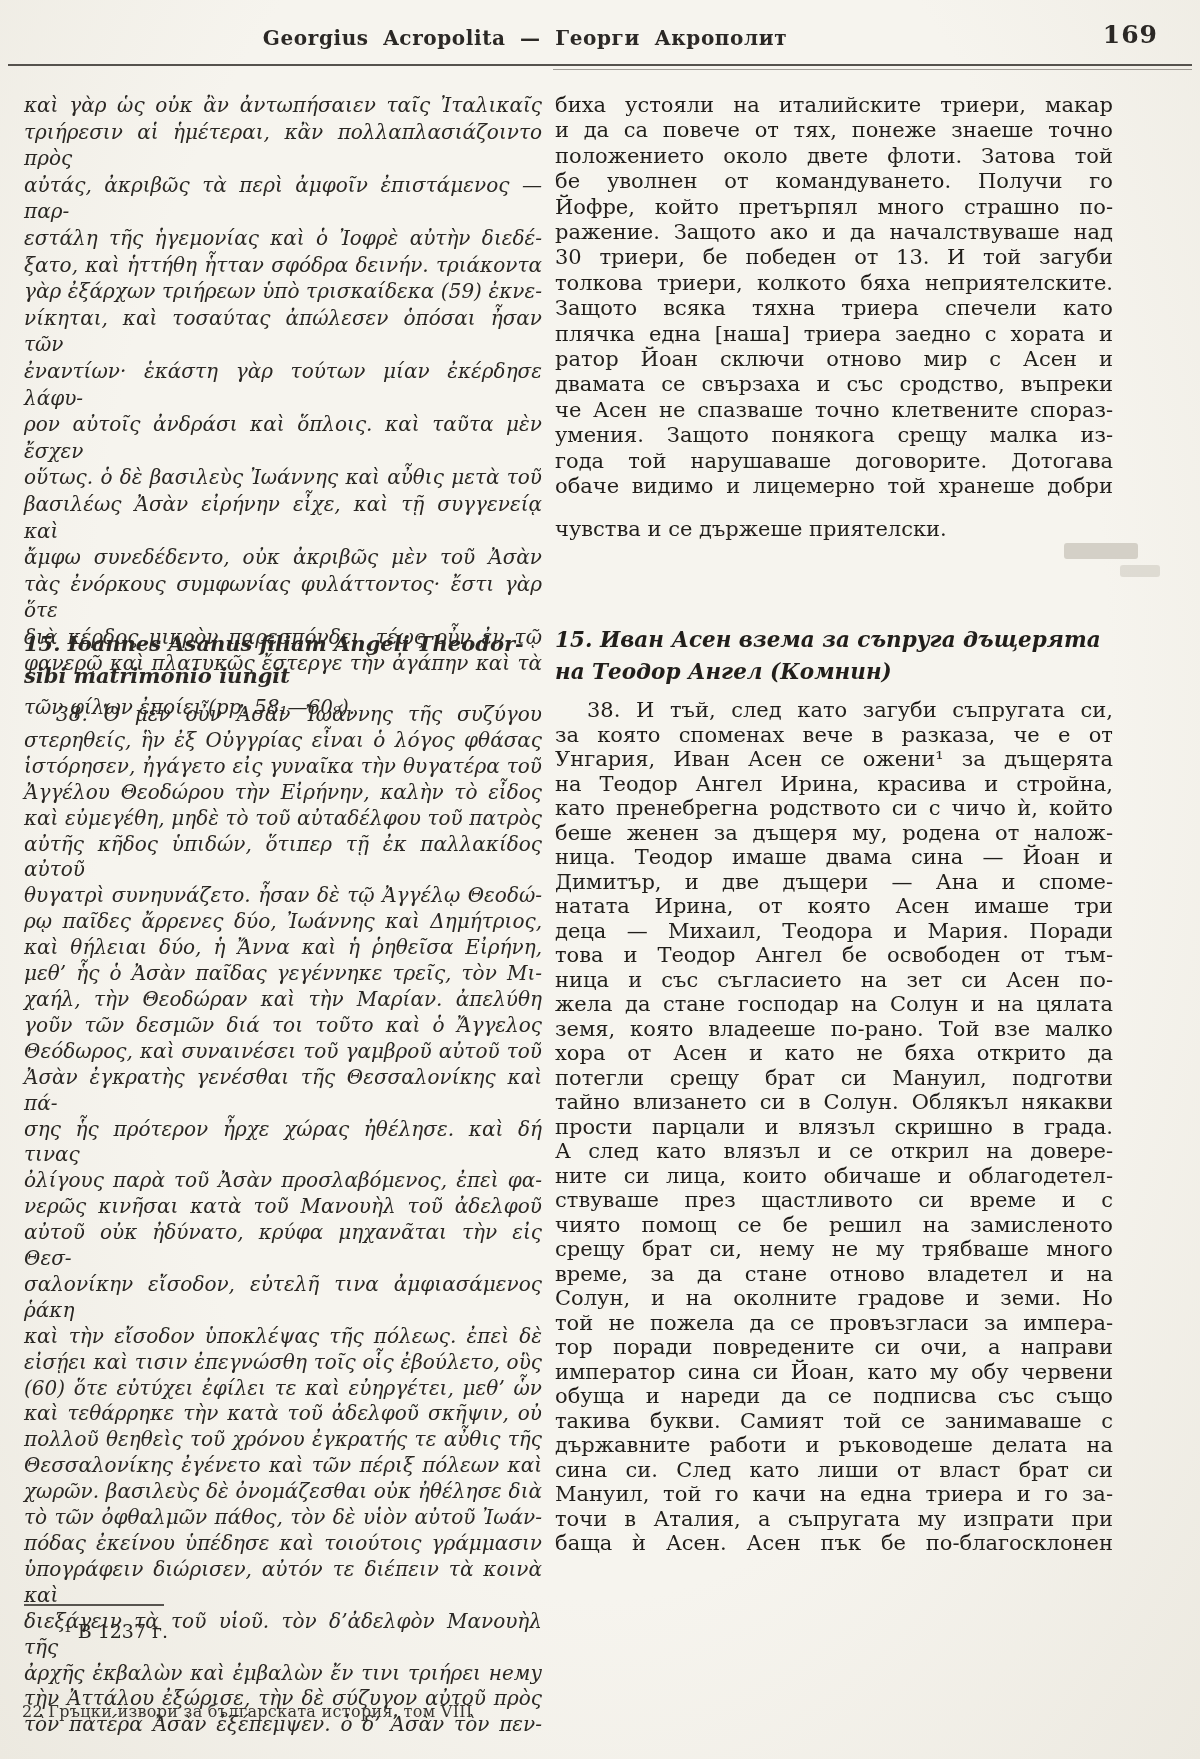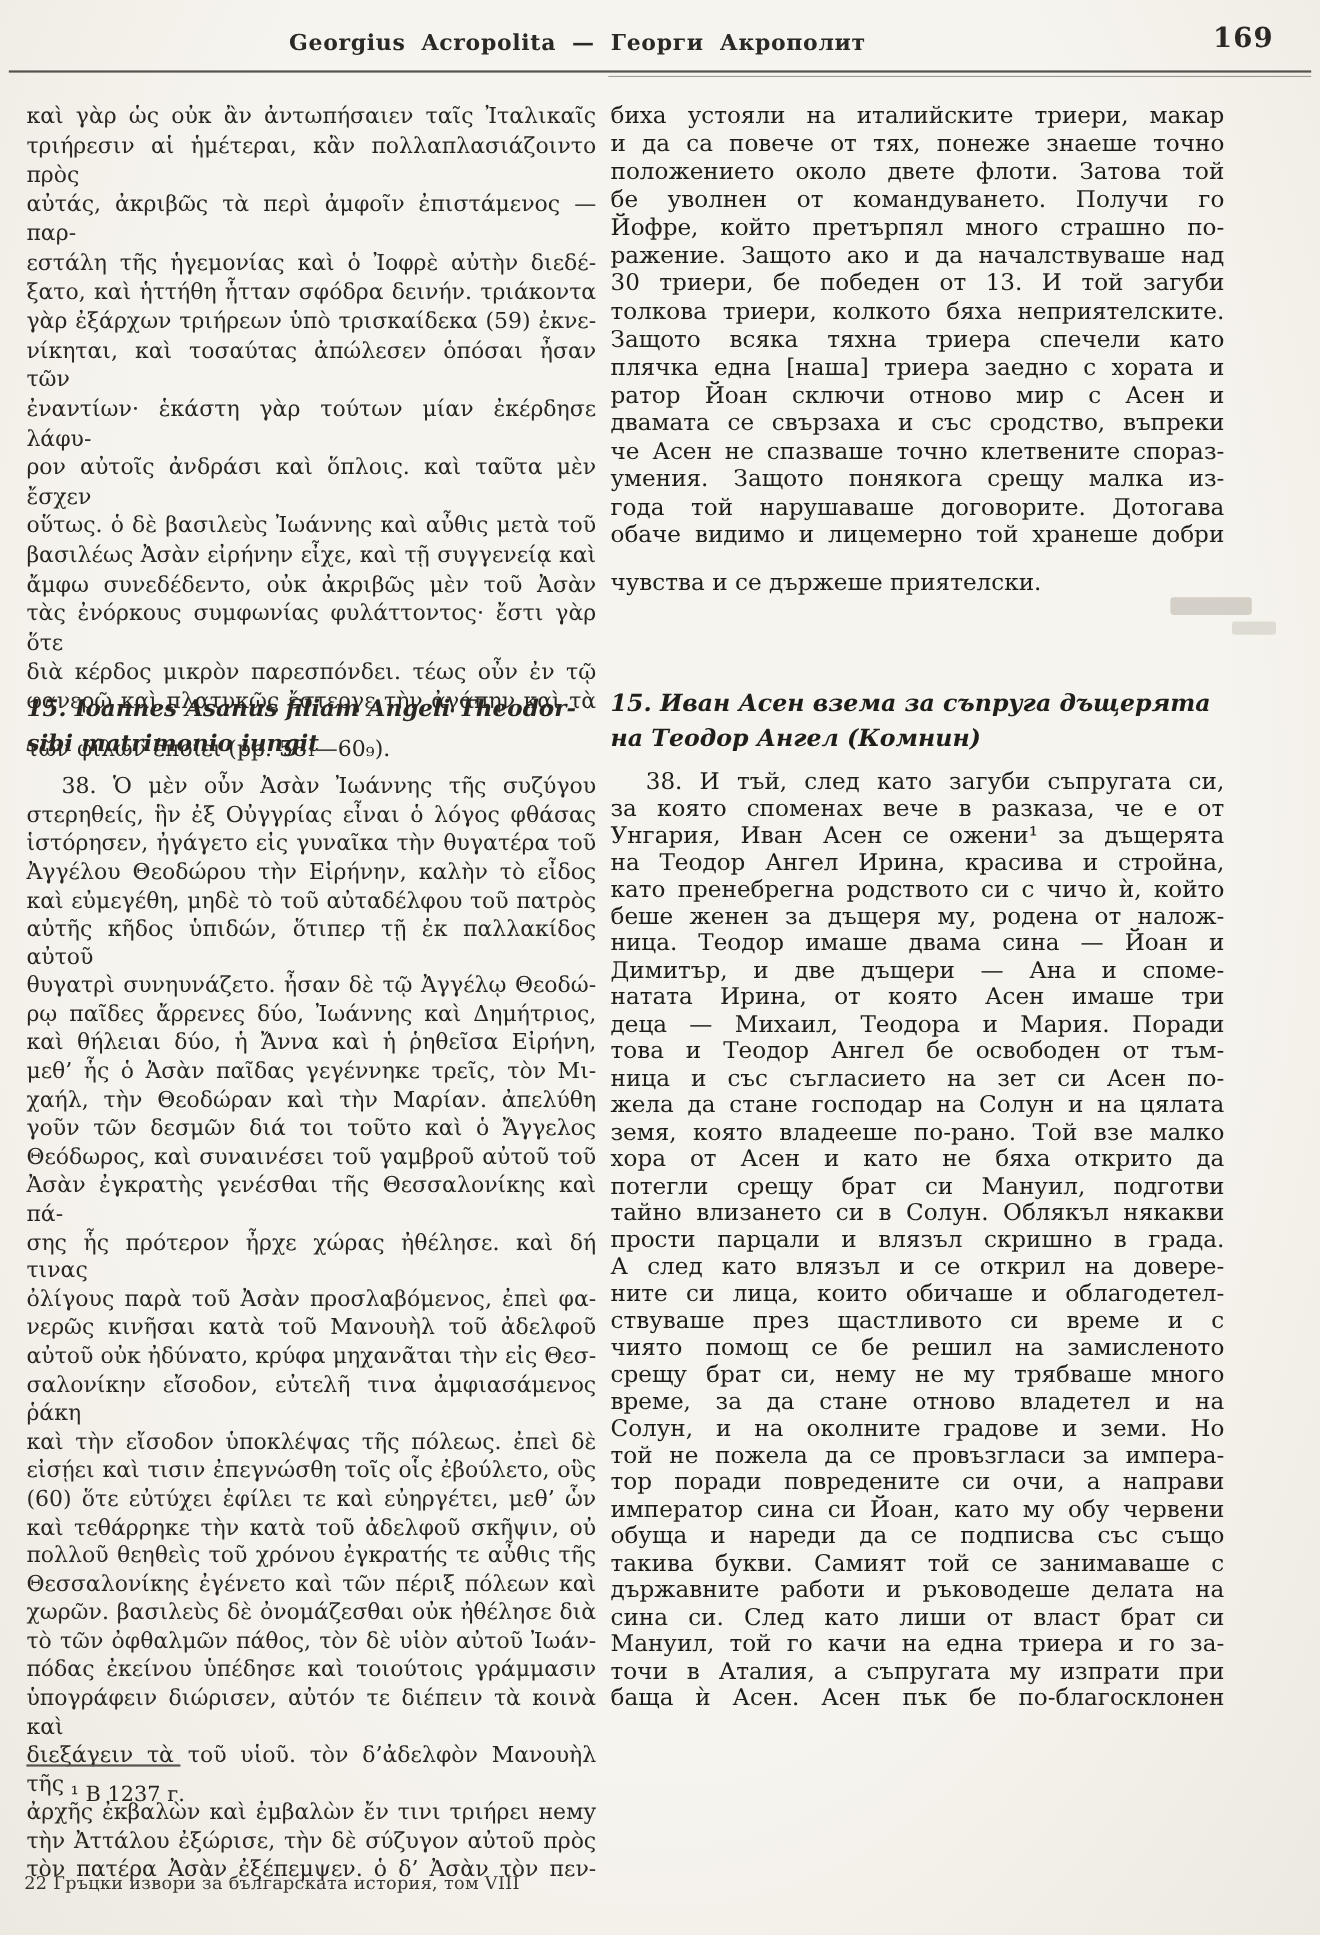--- a/index.html
+++ b/index.html
@@ -23,21 +23,21 @@
   .head-rule{position:absolute; top:64px; left:8px; width:1184px; height:2px; background:#55524d;}
   .head-rule2{position:absolute; top:69px; left:553px; width:639px; height:1px; background:#7a7670; opacity:.7;}
   .smudge{position:absolute; top:543px; right:62px; width:74px; height:16px; background:#b8b3a8; opacity:.55; border-radius:3px;}
   .smudge2{position:absolute; top:565px; right:40px; width:40px; height:12px; background:#c4bfb4; opacity:.45; border-radius:3px;}
 
   .tb{position:absolute;}
   .just .line{text-align:justify; text-align-last:justify;}
   .lastleft .line:last-child{text-align-last:left;margin-top:17px;}
   .indent .line:first-child{text-indent:32px;}
 
-  .greek .line{font-size:20px; color:#2a2723;}
+  .greek .line{font-style:italic; font-size:20px; color:#2a2723;}
   .lh266 .line{line-height:26.6px;}
   .lh260 .line{line-height:25.9px;}
 
   .bulg .line{font-size:21px; color:#211e1a;}
   .lh253 .line{line-height:25.4px;}
   .lh245 .line{line-height:24.5px;}
 
   .heading .line{text-align:left; font-style:italic; font-weight:bold;}
   .heading-lat .line{font-size:21px; line-height:32px; color:#2a2723;}
   .heading-cyr .line{font-size:21.5px; line-height:32px; color:#211e1a;}

